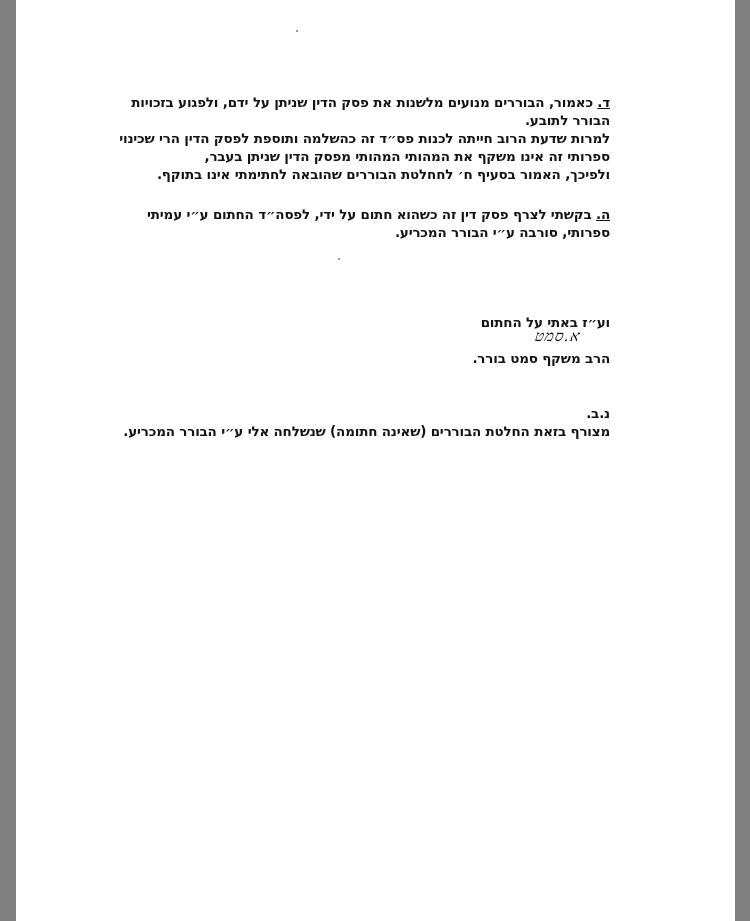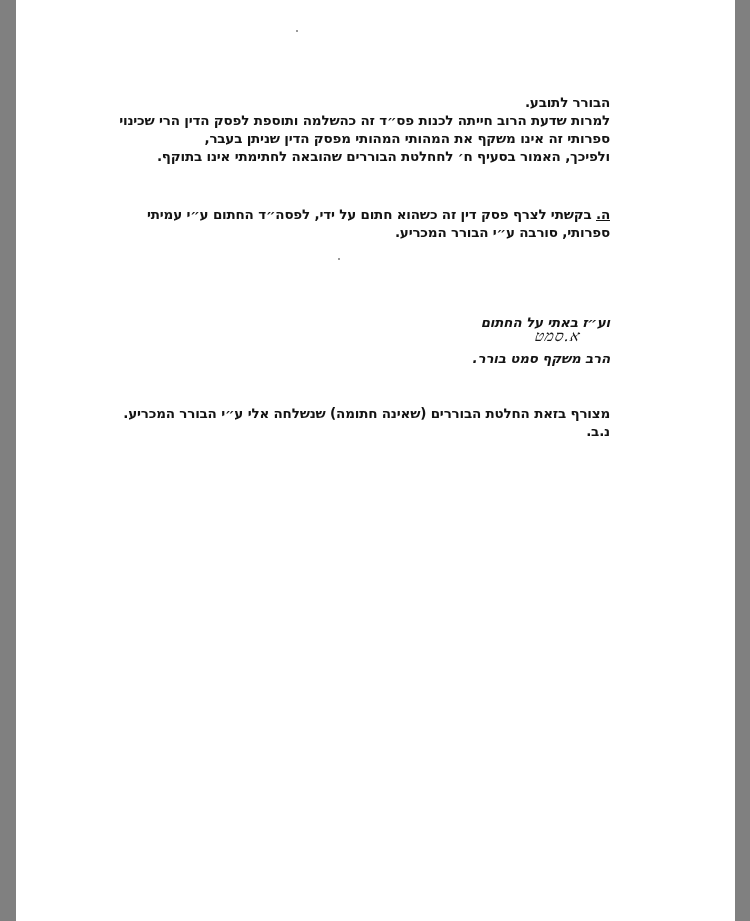--- a/index.html
+++ b/index.html
@@ -47,21 +47,21 @@
       font-size: 13.5px;
       font-weight: bold;
       color: #141414;
       letter-spacing: -0.2px;
       white-space: nowrap;
       line-height: 18px;
     }
     .marker { text-decoration: underline; }
     .para-d { right: 125px; top: 93px; }
     .para-e { right: 125px; top: 205px; text-align: right; }
-    .closing { right: 125px; top: 313px; font-style: italic; }
+    .closing { right: 125px; top: 313px; }
     .nb { right: 125px; top: 404px; }
     .signature {
       position: absolute;
       right: 155px;
       top: 327px;
       direction: rtl;
       font-family: "DejaVu Serif", serif;
       font-style: italic;
       font-size: 15px;
       color: #1a1a1a;
@@ -73,38 +73,39 @@
 <body>
 
 <div class="viewer">
   <div class="gutter-left"></div>
 
   <div class="page">
     <div class="speck" style="left:280px; top:30px;"></div>
     <div class="speck" style="left:322px; top:258px;"></div>
 
     <div class="txt para-d">
+      <div><span class="marker">ד.</span><span> כאמור, הבוררים מנועים מלשנות את פסק הדין שניתן על ידם, ולפגוע בזכויות</span></div>
       <div>הבורר לתובע.</div>
       <div>למרות שדעת הרוב חייתה לכנות פס״ד זה כהשלמה ותוספת לפסק הדין הרי שכינוי</div>
       <div>ספרותי זה אינו משקף את המהותי המהותי מפסק הדין שניתן בעבר,</div>
       <div>ולפיכך, האמור בסעיף ח׳ לחחלטת הבוררים שהובאה לחתימתי אינו בתוקף.</div>
     </div>
 
     <div class="txt para-e">
       <div><span class="marker">ה.</span><span> בקשתי לצרף פסק דין זה כשהוא חתום על ידי, לפסה״ד החתום ע״י עמיתי</span></div>
       <div>ספרותי, סורבה ע״י הבורר המכריע.</div>
     </div>
 
     <div class="txt closing">
       <div>וע״ז באתי על החתום</div>
       <div style="height:18px;"></div>
       <div>הרב משקף סמט בורר.</div>
     </div>
     <div class="signature">א.סמט</div>
 
     <div class="txt nb">
+      <div>נ.ב.</div>
       <div>מצורף בזאת החלטת הבוררים (שאינה חתומה) שנשלחה אלי ע״י הבורר המכריע.</div>
-      <div>נ.ב.</div>
     </div>
   </div>
 
   <div class="gutter-right"></div>
 </div>
 
 </body></html>

